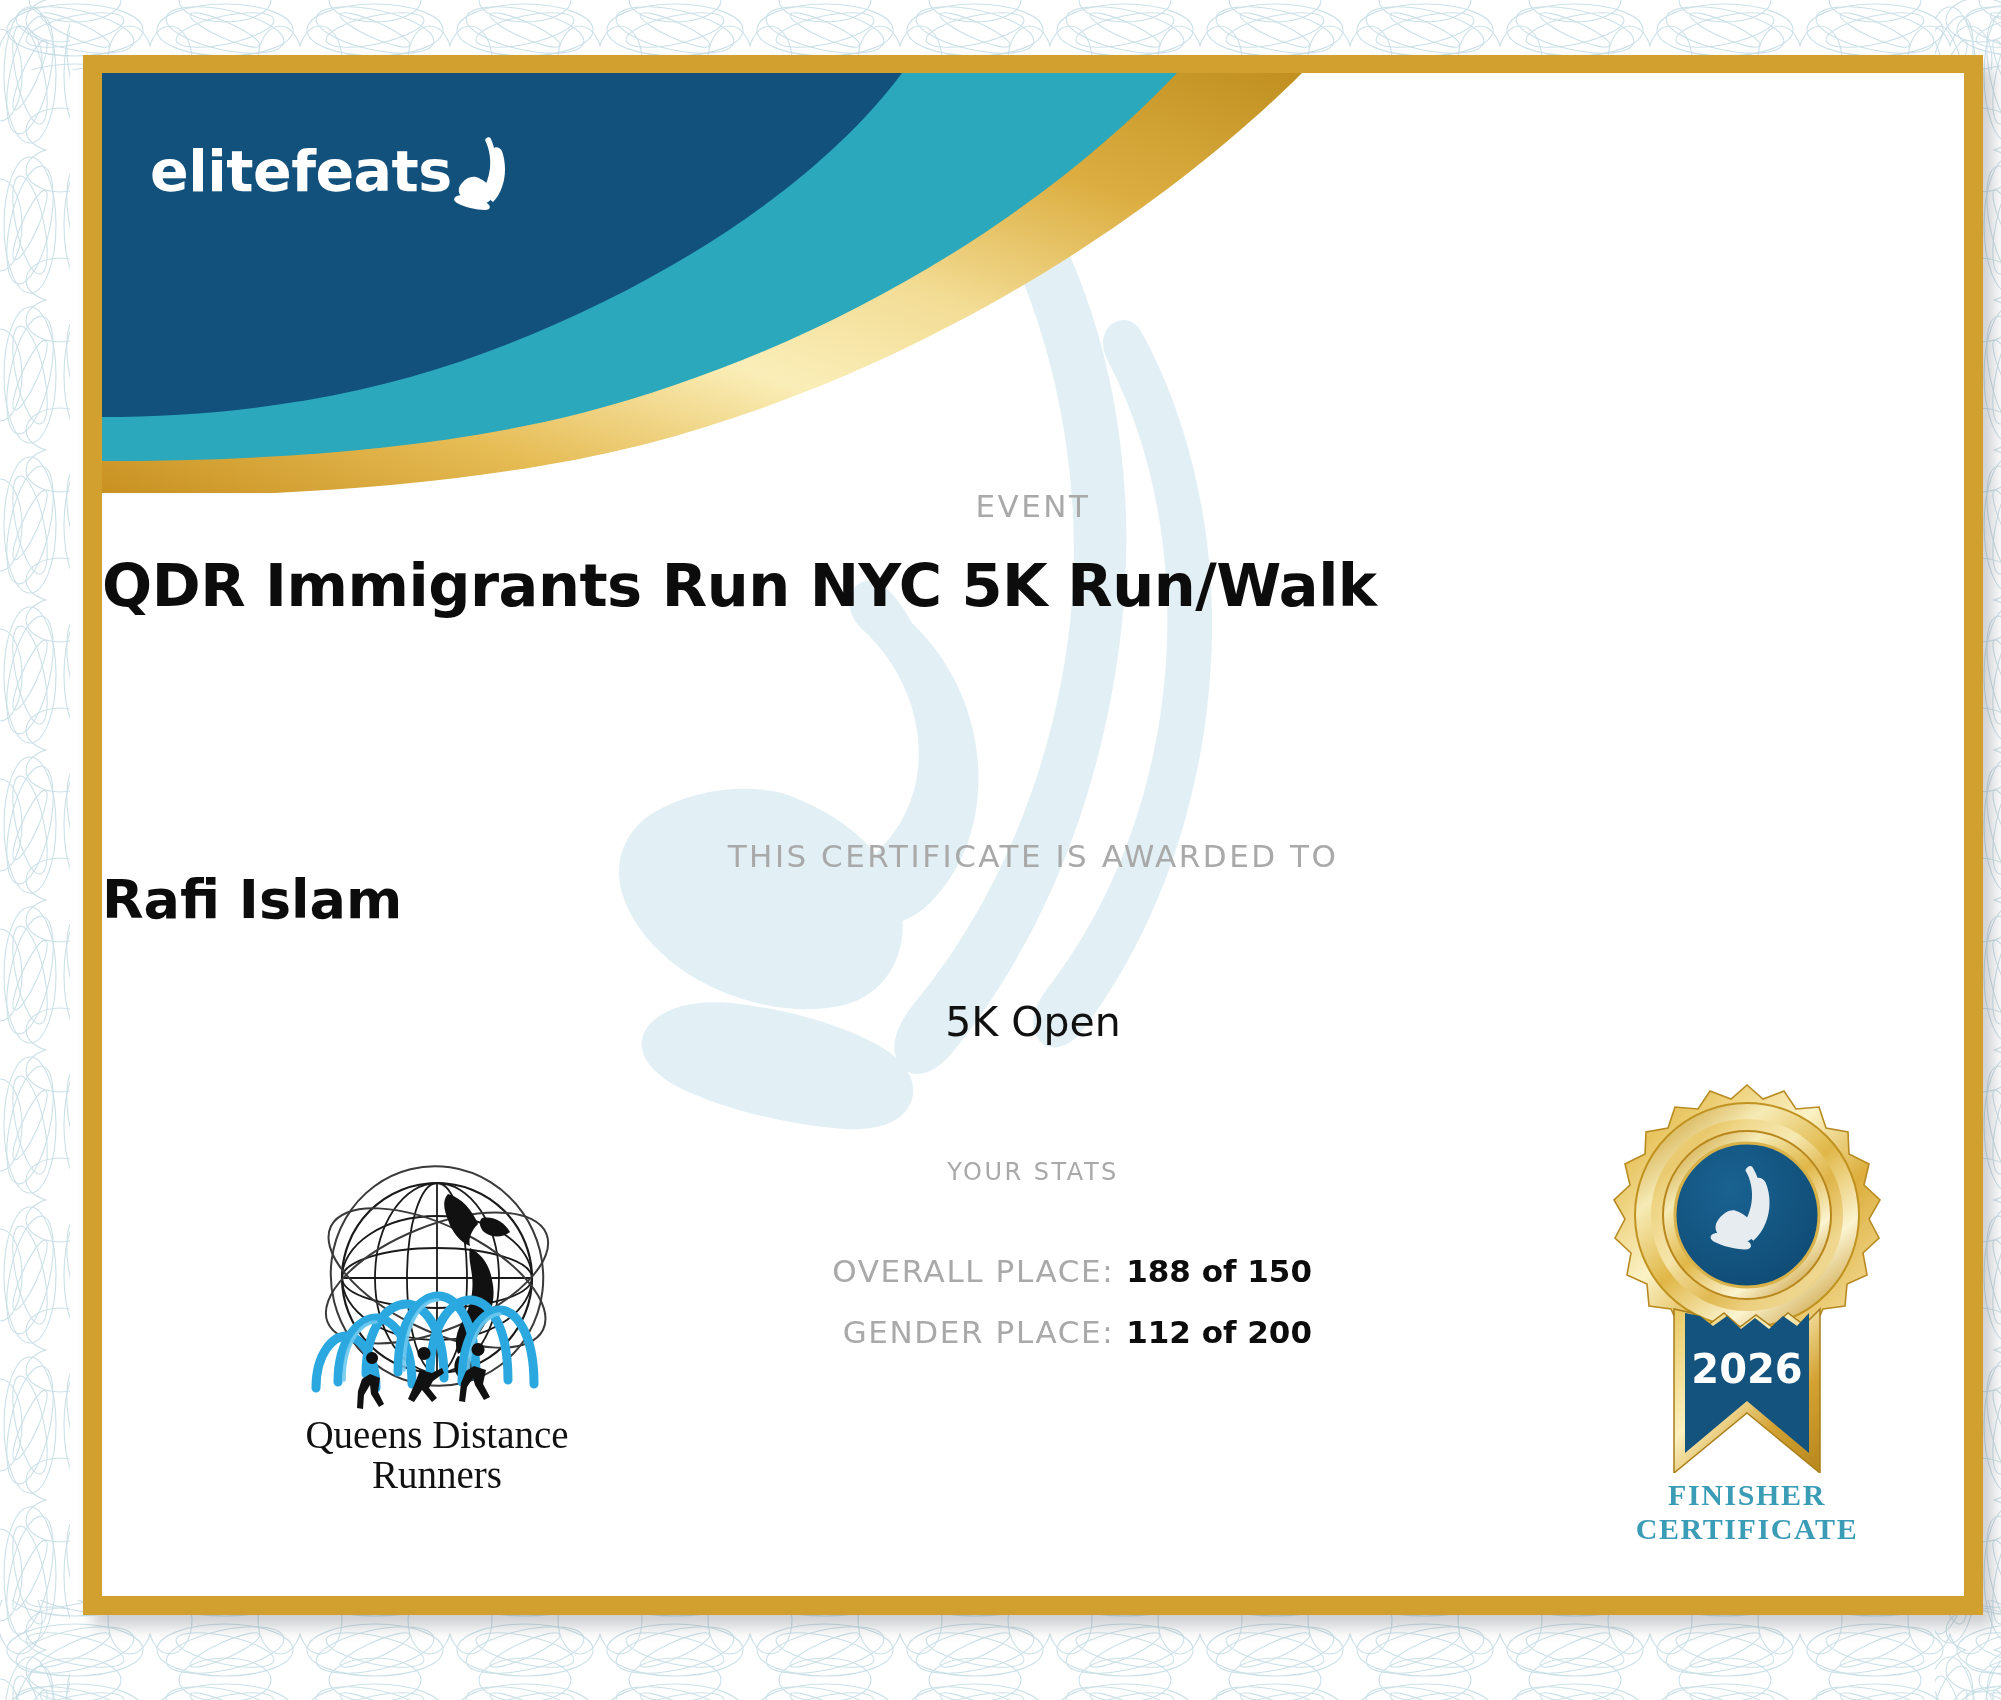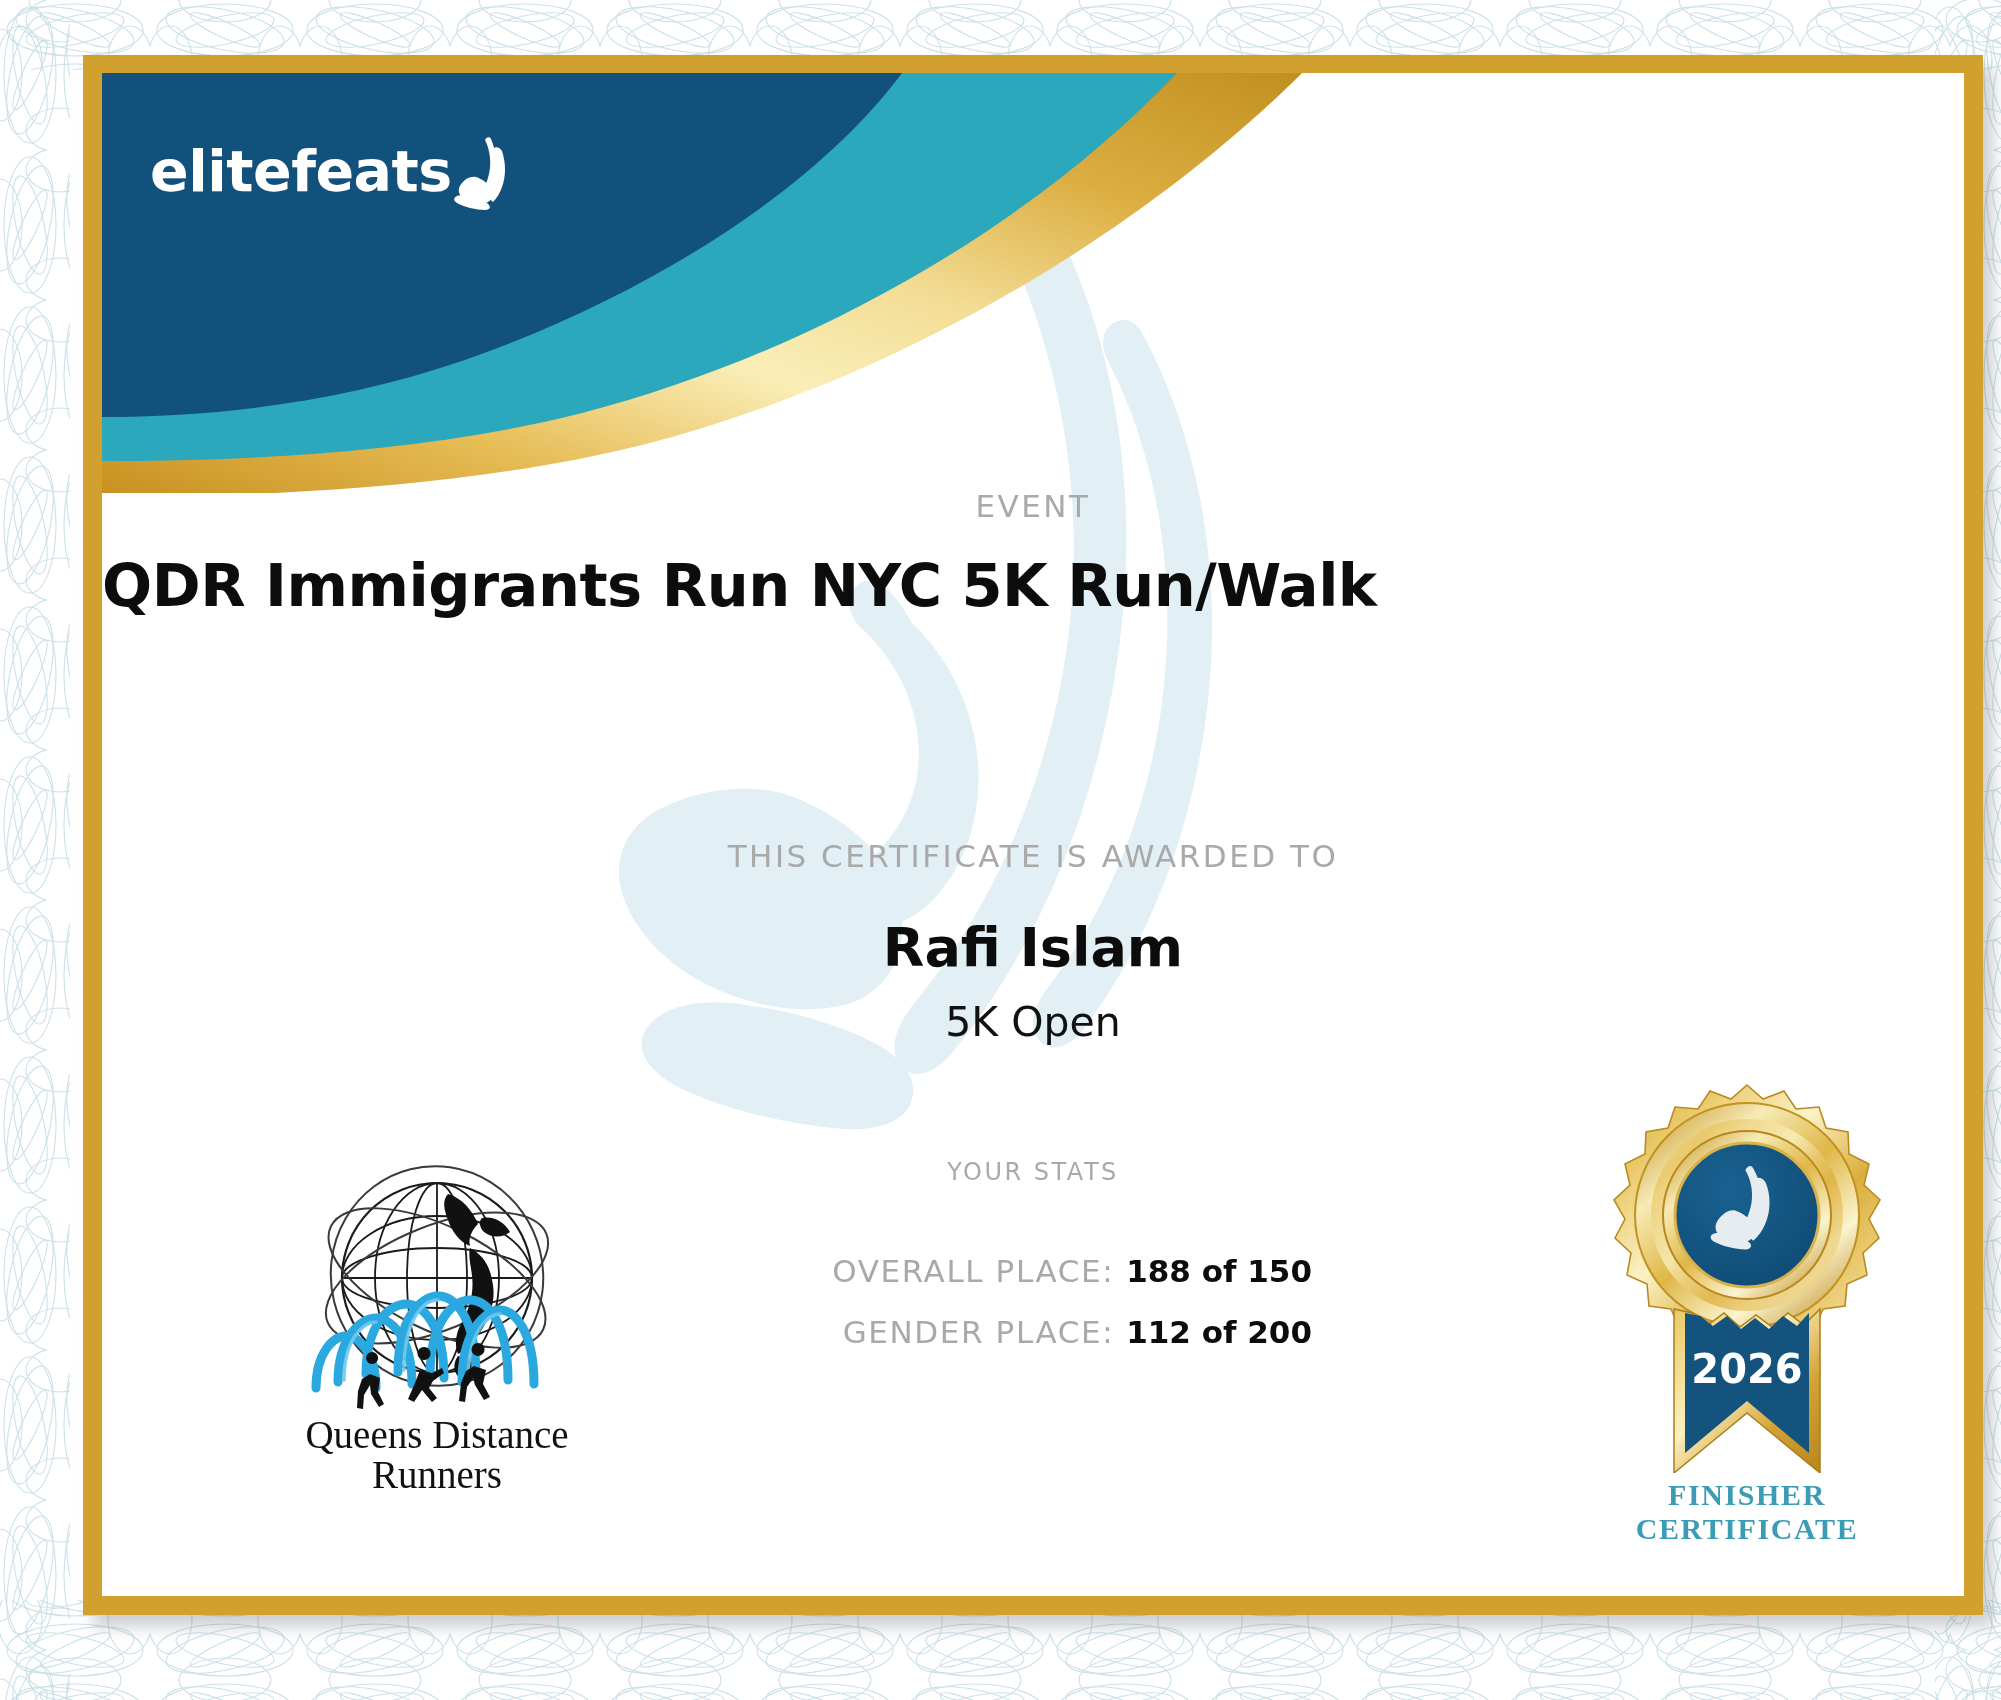--- a/index.html
+++ b/index.html
@@ -137,22 +137,22 @@
     left: 0;
     right: 0;
     top: 765px;
     text-align: center;
     font-size: 31px;
   }
   #recipient-name {
     position: absolute;
     left: 0;
     right: 0;
-    top: 843px;
-    text-align: center;
+    top: 795px;
+    text-align: left;
     font-family: "DejaVu Sans", sans-serif;
     font-size: 54px;
     font-weight: 700;
     color: #0c0c0c;
   }
   #recipient-division {
     position: absolute;
     left: 0;
     right: 0;
     top: 925px;

